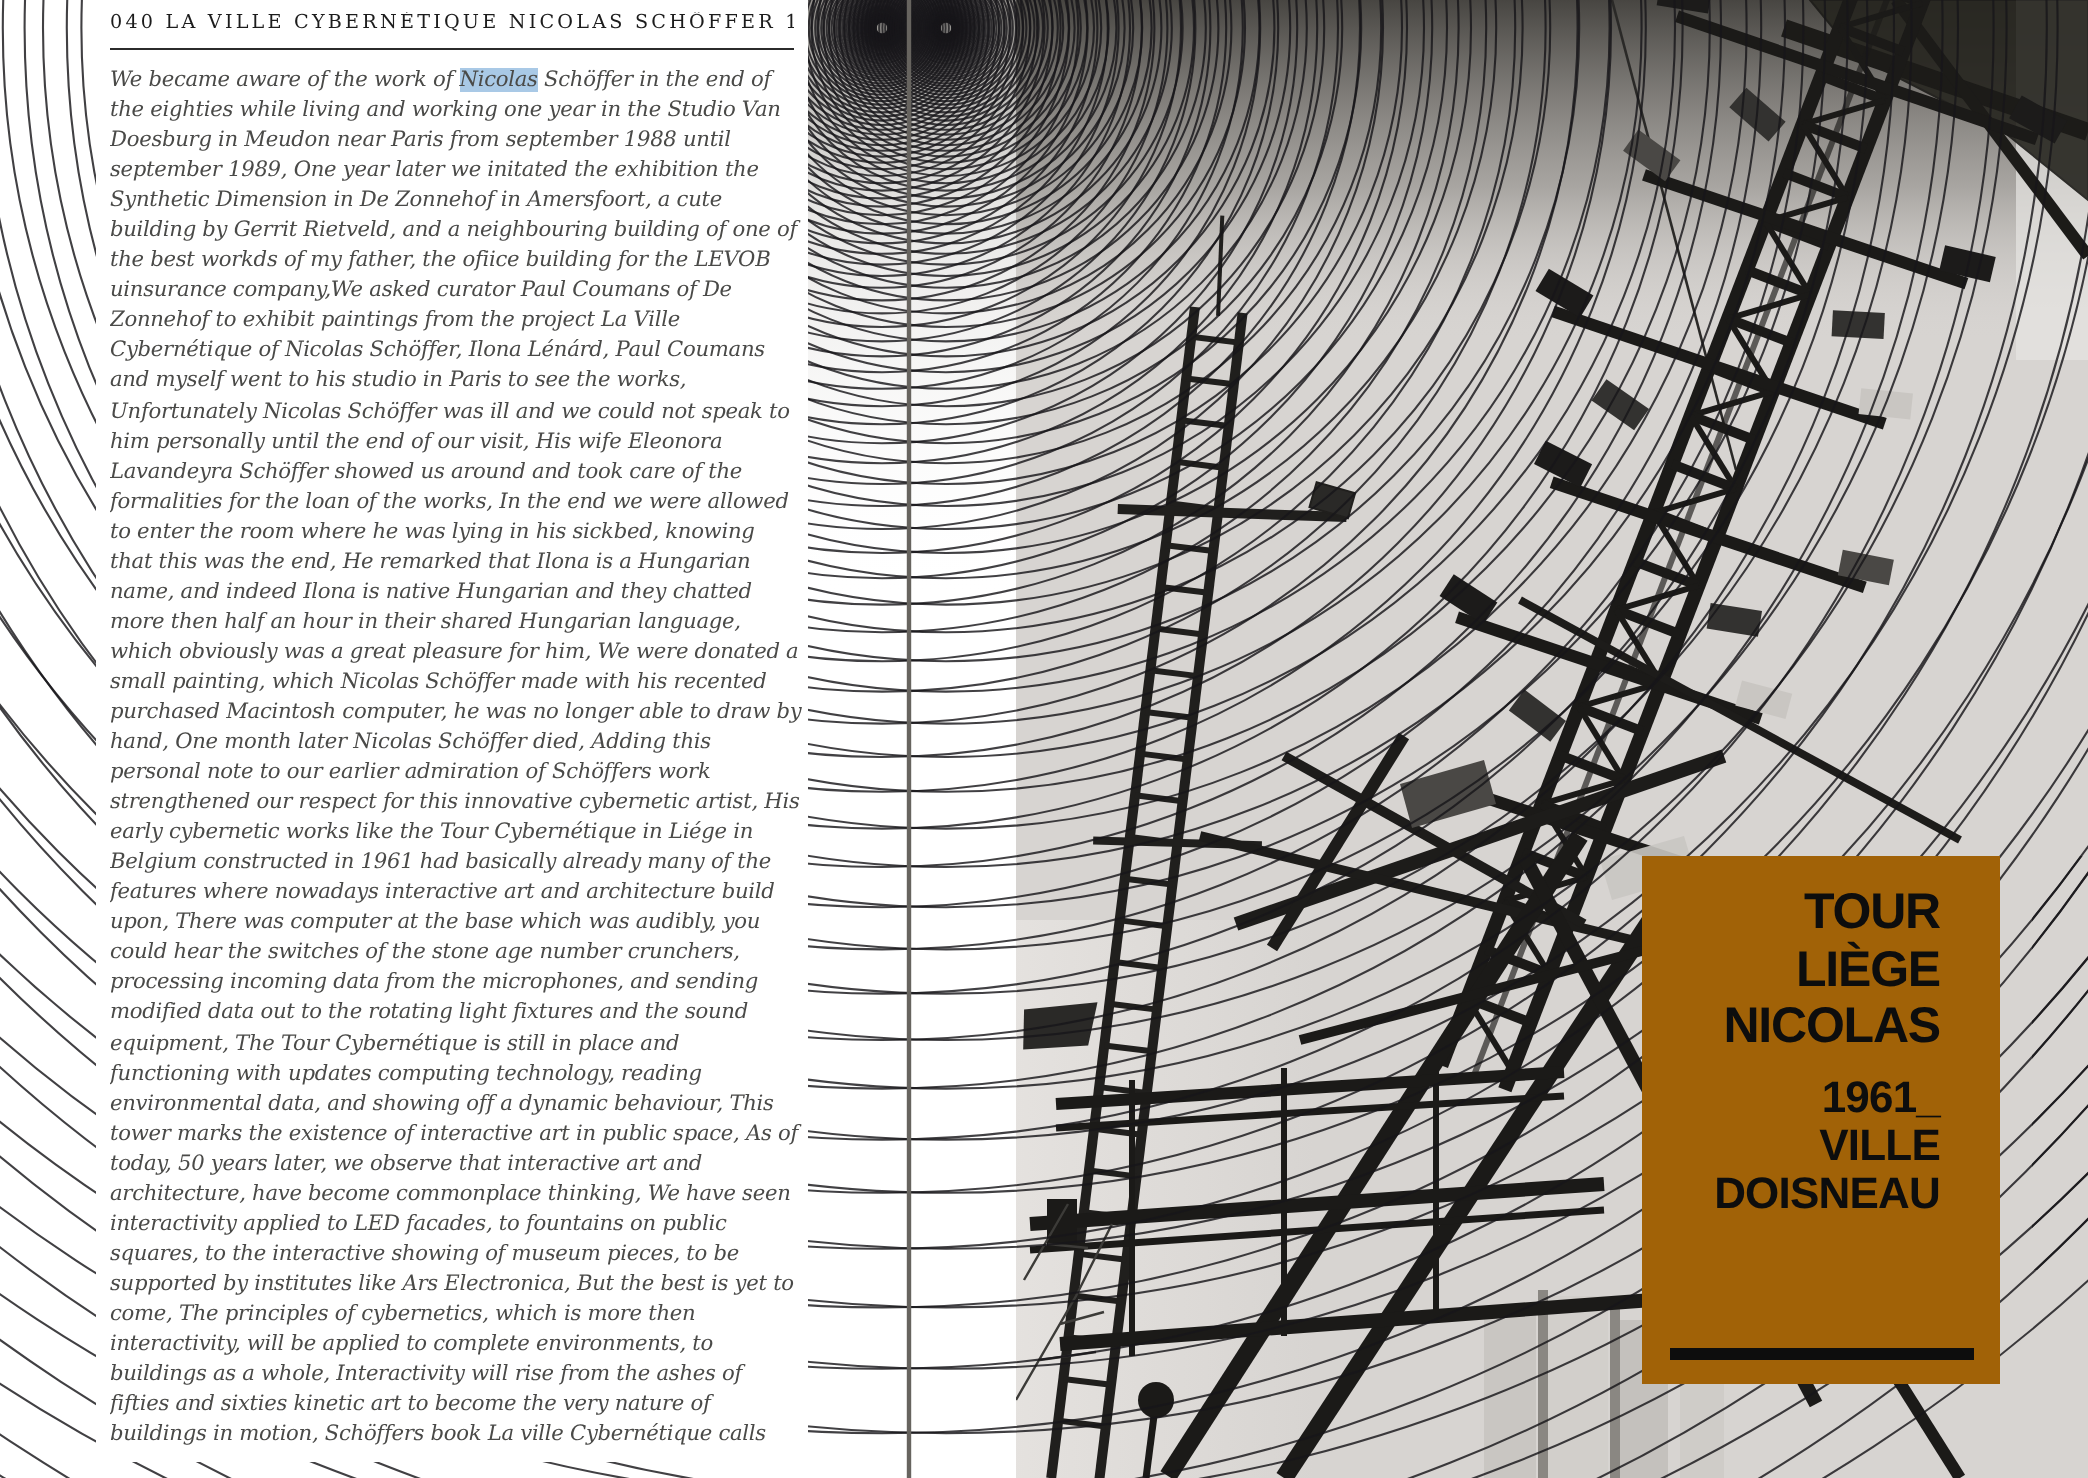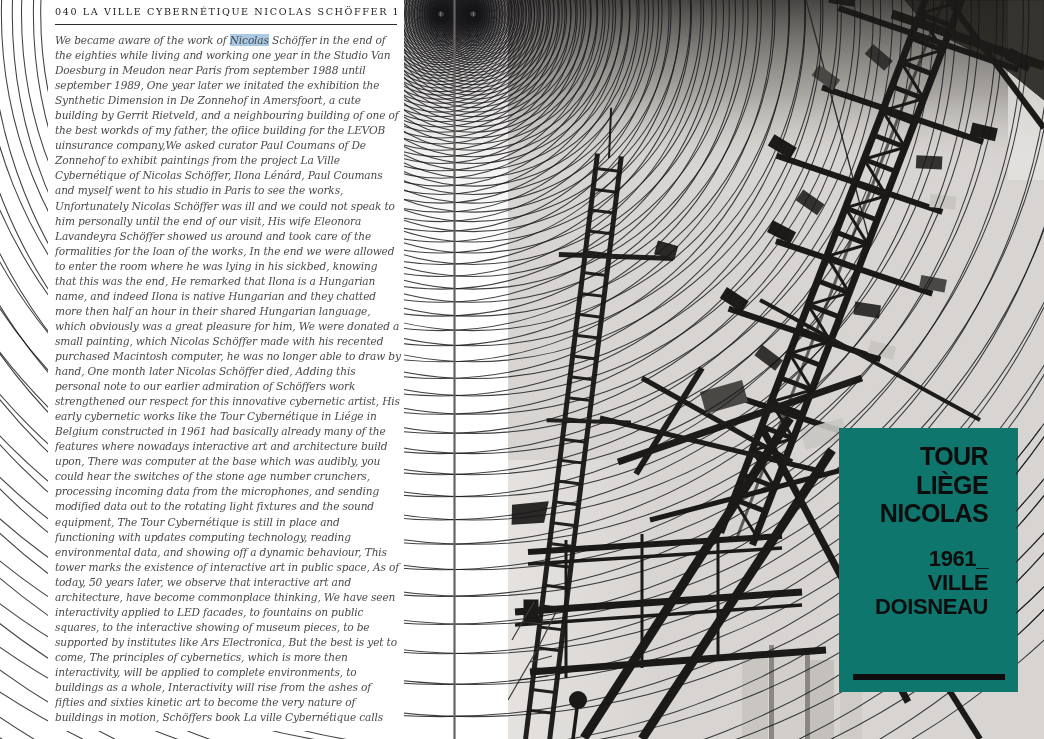--- a/index.html
+++ b/index.html
@@ -11,26 +11,26 @@
   
   .text-block{position:absolute;left:48px;top:0;width:356px;height:731px;background:#ffffff;z-index:2;}
   .kicker{position:absolute;left:7px;top:6px;width:342px;
           font-size:9.6px;letter-spacing:1.6px;color:#1c1c1c;white-space:nowrap;overflow:hidden;
           padding-bottom:7px;border-bottom:1.5px solid #2b2b2b;}
   .article{position:absolute;left:7px;top:33px;width:346px;height:694px;overflow:hidden;
            font-style:italic;font-size:10.6px;line-height:15.05px;color:#4a4a48;
            letter-spacing:-0.15px;text-align:left;}
   .hl{background:#a9c9e6;}
   
-  .caption-box{position:absolute;left:839px;top:428px;width:179px;height:264px;background:#0f766e;z-index:2;}
+  .caption-box{position:absolute;left:821px;top:428px;width:179px;height:264px;background:#a16207;z-index:2;}
   .caption-text{position:absolute;right:30px;top:14px;text-align:right;
                 font-family:"Liberation Sans",sans-serif;font-weight:bold;color:#0d0d0d;}
   .cap-main{font-size:25px;line-height:28.5px;letter-spacing:-0.6px;}
   .cap-sub{font-size:22px;line-height:24px;letter-spacing:-0.4px;}
-  .cap-gap{margin-top:19px;}
+  .cap-gap{margin-top:9px;}
   .caption-rule{position:absolute;left:14px;bottom:12px;width:152px;height:6px;background:#0d0d0d;}
 </style>
 </head>
 <body>
 
 <div class="page">
 
   <svg id="bg" class="layer" width="1044" height="739" viewBox="0 0 1044 739">
     <defs>
       <linearGradient id="gutterShade" x1="0" y1="0" x2="0" y2="1">

